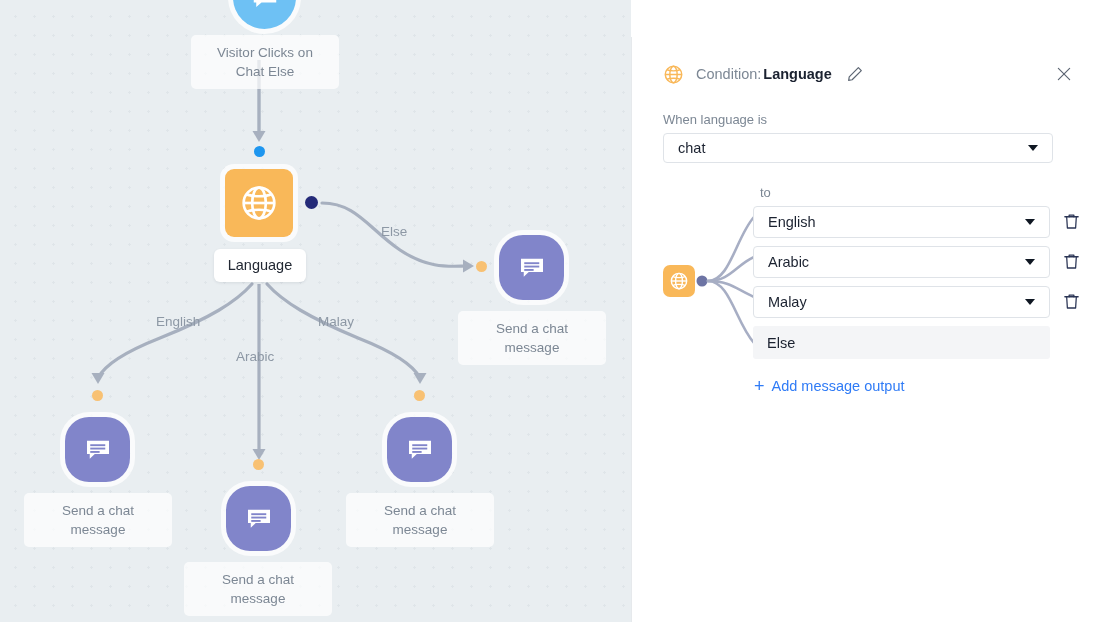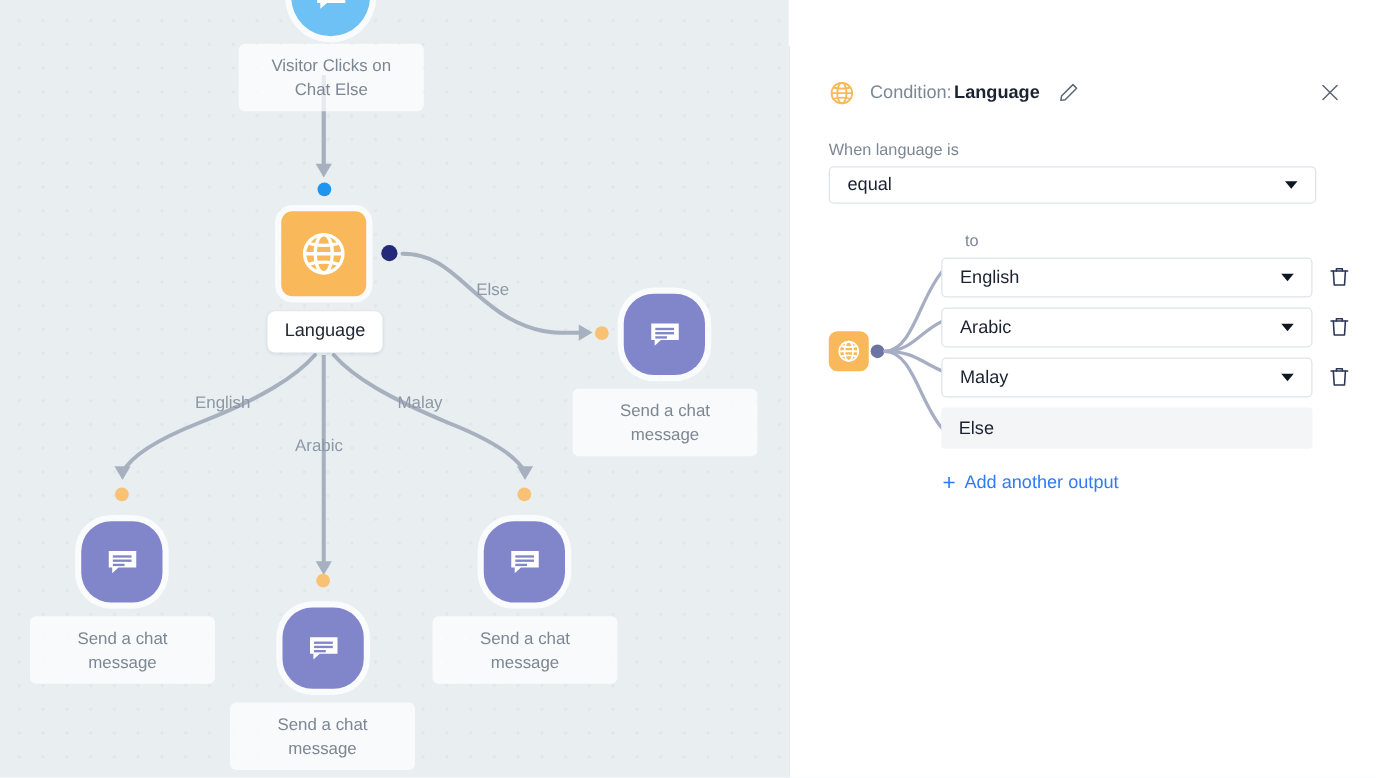--- a/index.html
+++ b/index.html
@@ -368,25 +368,25 @@
         <svg width="18" height="18" viewBox="0 0 24 24" fill="none" stroke="#5d6673" stroke-width="1.6" stroke-linecap="round">
           <line x1="4.5" y1="4.5" x2="19.5" y2="19.5"></line>
           <line x1="19.5" y1="4.5" x2="4.5" y2="19.5"></line>
         </svg>
       </span>
     </div>
 
     <div class="field-label" style="left:31px; top:75px;">When language is</div>
 
     <div class="select" style="left:31px; top:96px; width:390px; height:30px;">
-      <span>equal</span>
+      <span>chat</span>
       <span class="caret"></span>
     </div>
 
-    <div class="field-label" style="left:140px; top:148px;">to</div>
+    <div class="field-label" style="left:128px; top:148px;">to</div>
 
     <div class="panel-mini-icon" style="left:31px; top:228px;">
       <svg width="20" height="20" viewBox="0 0 24 24" fill="none" stroke="#ffffff" stroke-width="1.7">
         <circle cx="12" cy="12" r="9.2"></circle>
         <ellipse cx="12" cy="12" rx="4.1" ry="9.2"></ellipse>
         <line x1="2.8" y1="12" x2="21.2" y2="12"></line>
         <path d="M4.4 6.6 C7.5 8.4 16.5 8.4 19.6 6.6"></path>
         <path d="M4.4 17.4 C7.5 15.6 16.5 15.6 19.6 17.4"></path>
       </svg>
     </div>
@@ -434,17 +434,17 @@
         <path d="M5.9 6l0.9 14.2h10.4L18.1 6"></path>
       </svg>
     </span>
 
     <div class="else-row" style="left:121px; top:289px; width:297px; height:33px;">
       <span>Else</span>
     </div>
 
     <div class="add-output" style="left:122px; top:340px;">
       <span class="plus">+</span>
-      <span>Add another output</span>
+      <span>Add message output</span>
     </div>
 
   </div>
 </div>
 
 </body></html>

